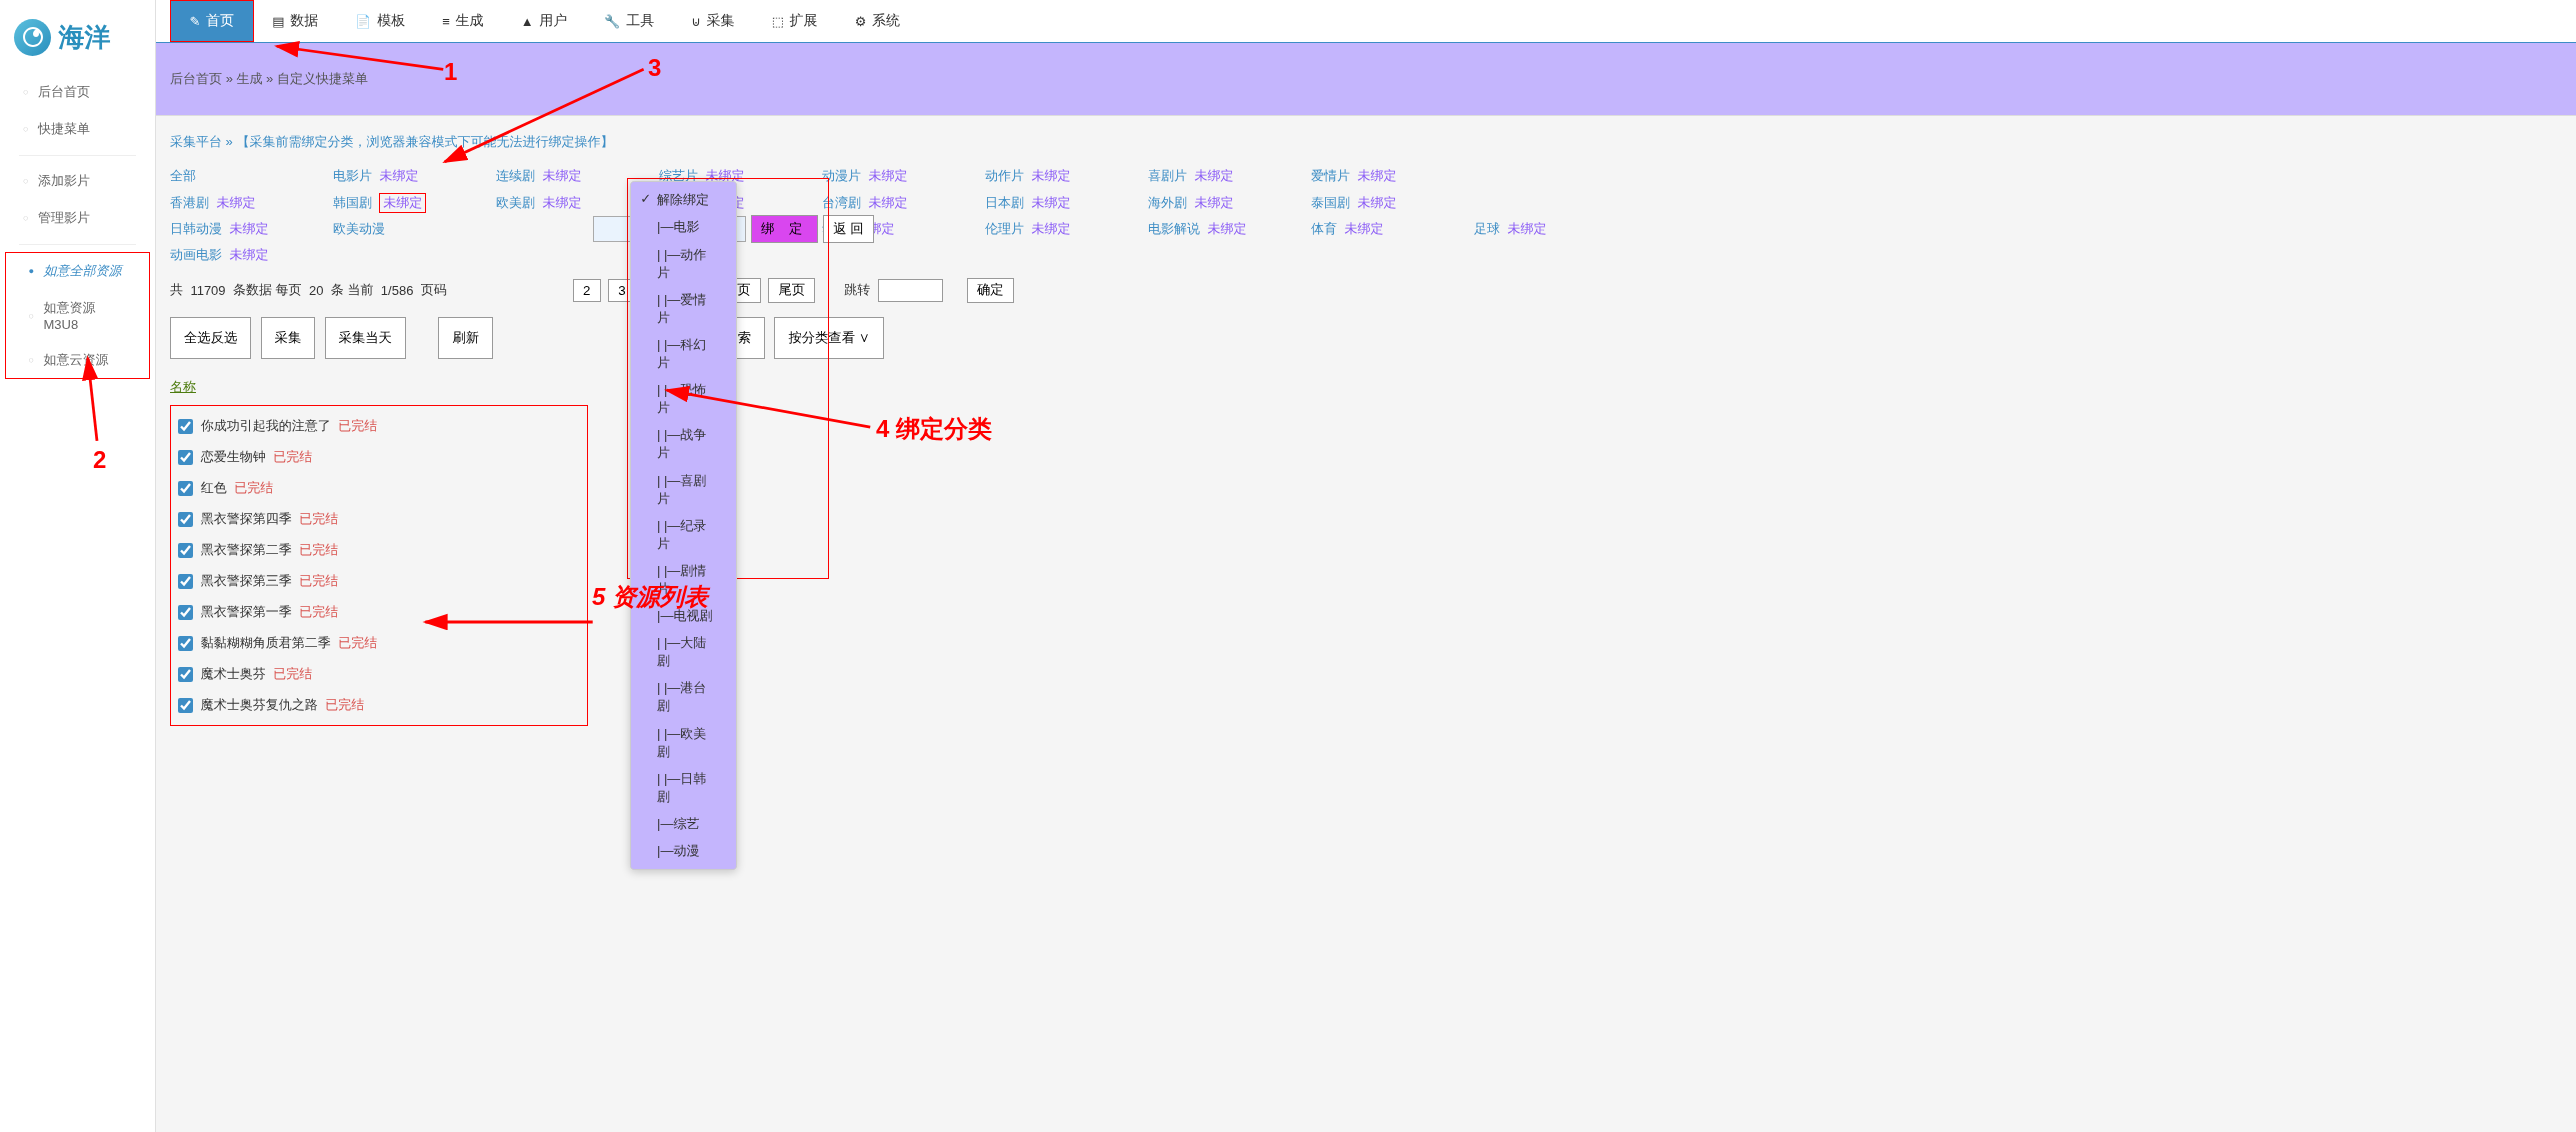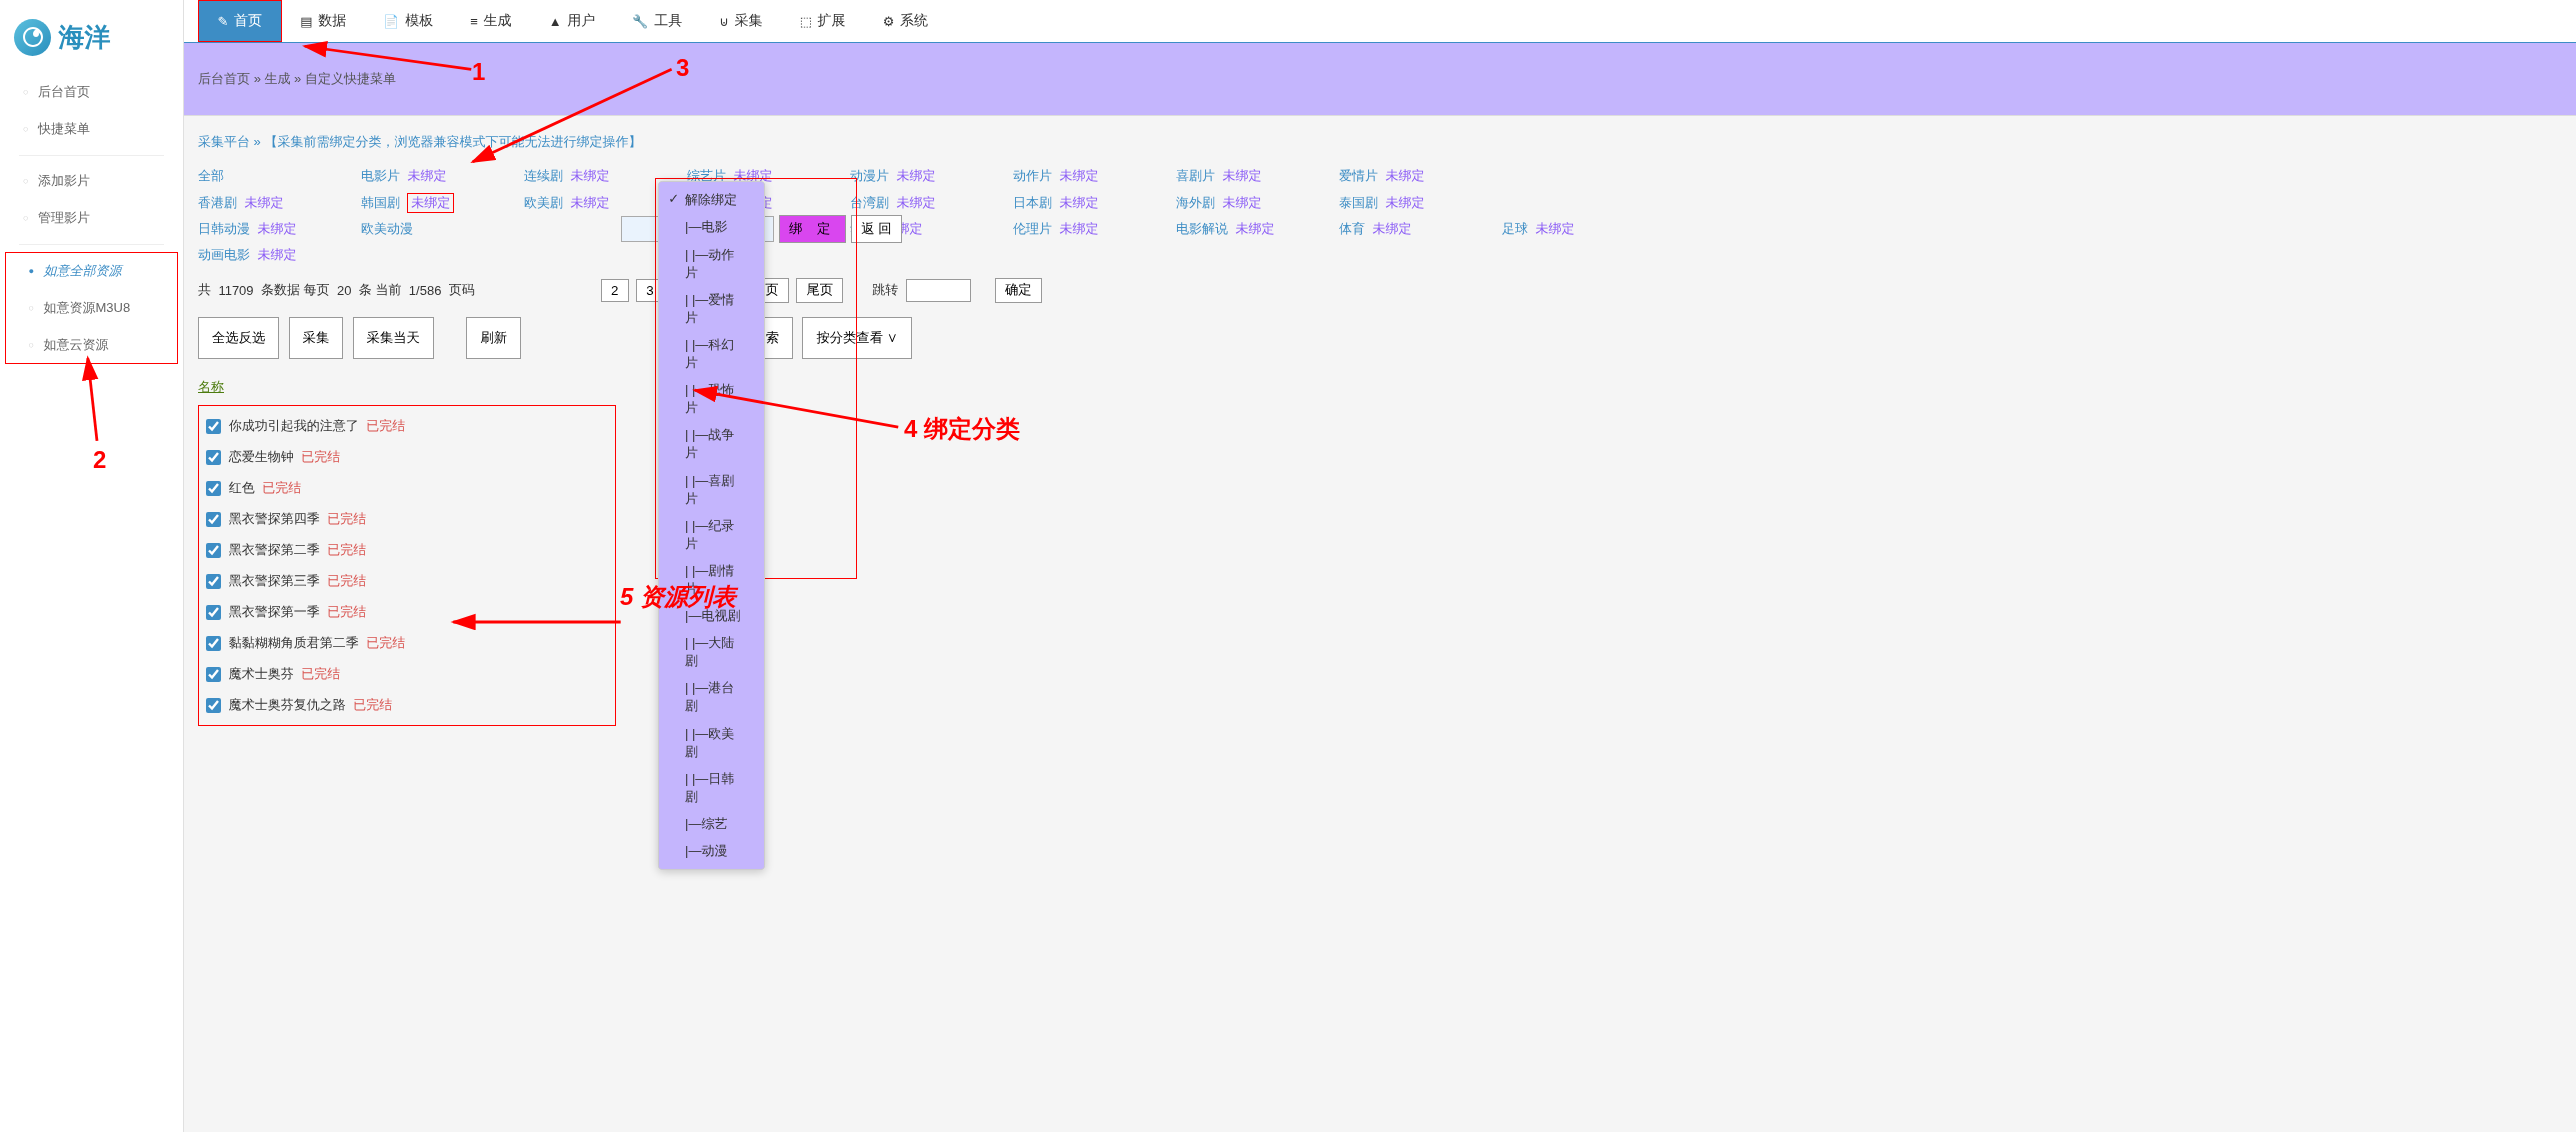--- a/index.html
+++ b/index.html
@@ -1,21 +1,21 @@
 <!DOCTYPE html>
 <html style="font-size:15px"><head>
   <meta charset="utf-8">
   <style>
     * { margin: 0; padding: 0; box-sizing: border-box; }
     body { font-family: "Microsoft YaHei", Arial, sans-serif; font-size: 13px; background: #fff; }
     
     .container { display: flex; min-height: 100vh; }
     
     
-    .sidebar { width: 184px; background: #fff; border-right: 0.9px solid #e0e0e0; }
+    .sidebar { width: 156px; background: #fff; border-right: 0.9px solid #e0e0e0; }
     .logo { padding: 18.6px 14px; display: flex; align-items: center; gap: 7.4px; }
     .logo-icon { width: 37px; height: 37px; border-radius: 50%; background: linear-gradient(135deg, #5bc0de, #2a8fbd); display: flex; align-items: center; justify-content: center; }
     .logo-icon svg { fill: #fff; }
     .logo-text { font-size: 26px; font-weight: bold; color: #2a8fbd; }
     .sidebar-menu { list-style: none; padding: 0; }
     .sidebar-item { padding: 9.3px 23px; color: #666; cursor: pointer; display: flex; align-items: center; gap: 9.3px; }
     .sidebar-item::before { content: "○"; color: #ccc; font-size: 9.3px; }
     .sidebar-item.active { color: #3d8dc5; font-style: italic; }
     .sidebar-item.active::before { content: "●"; color: #3d8dc5; }
     .sidebar-divider { border: none; border-top: 0.9px solid #eee; margin: 7.4px 18.6px; }

